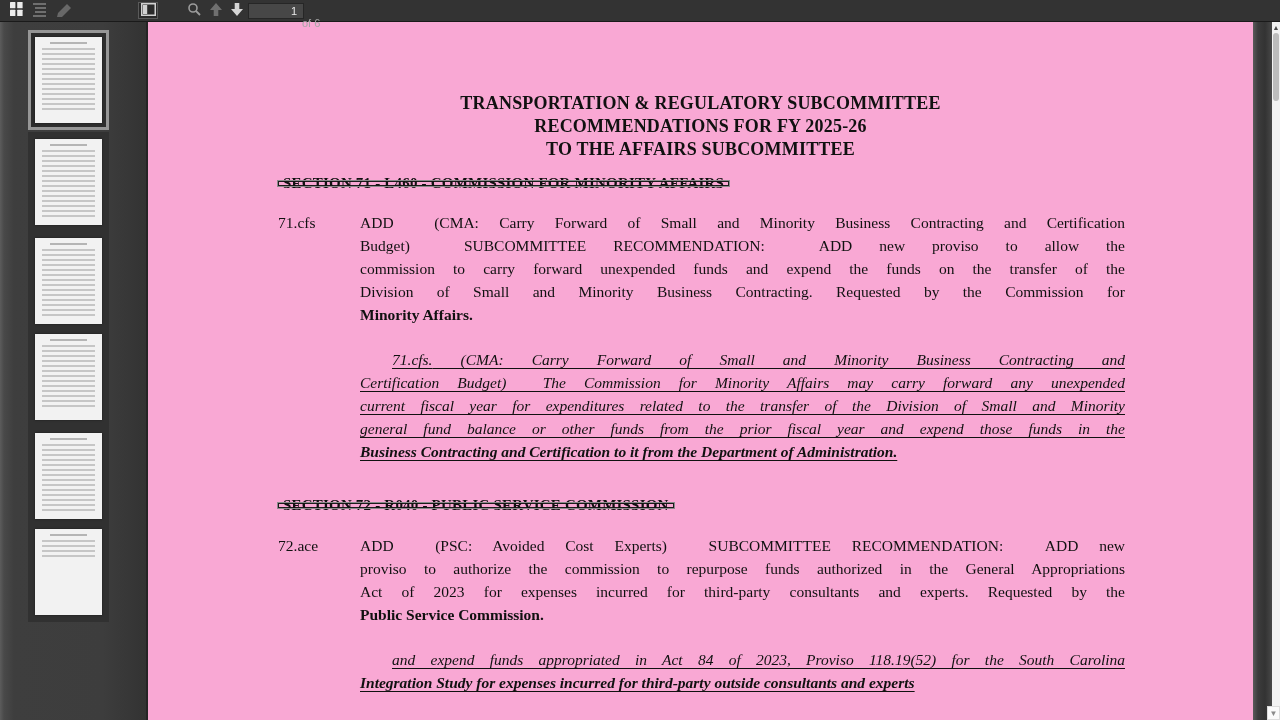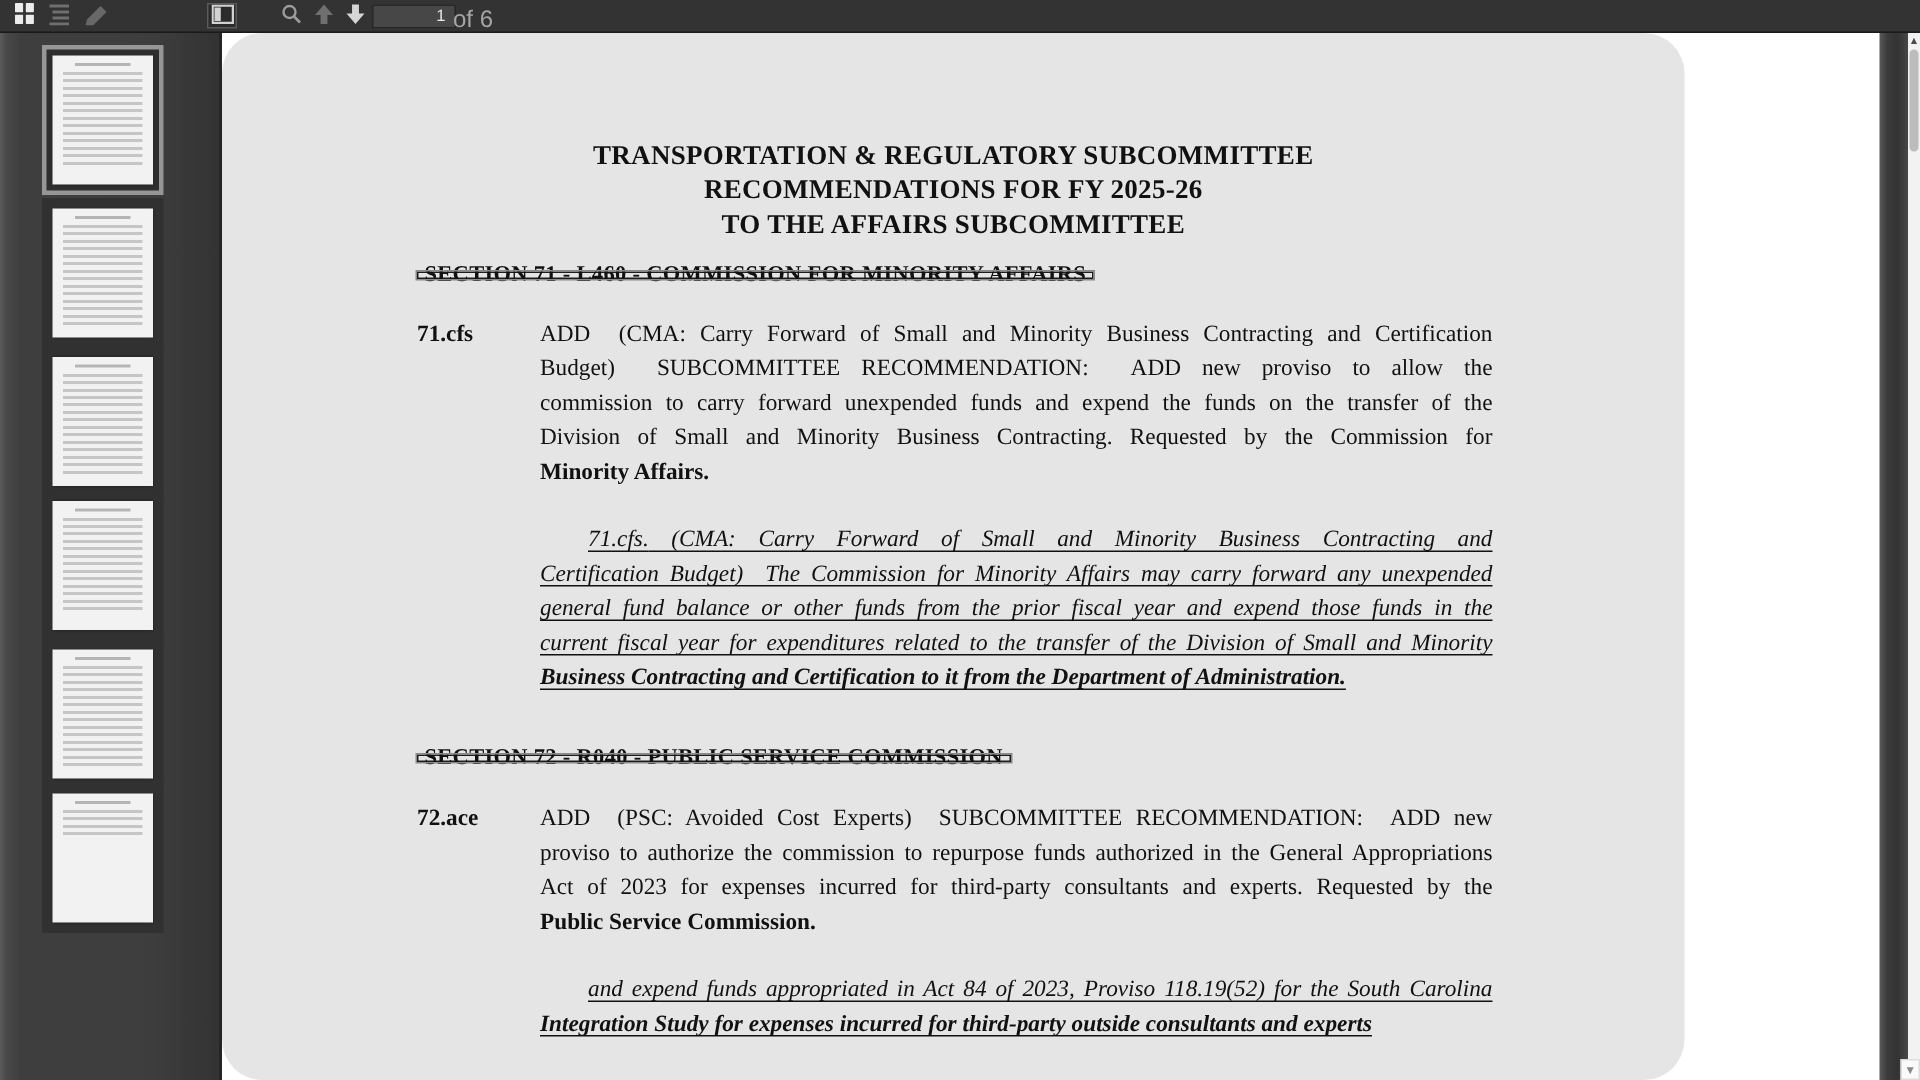--- a/index.html
+++ b/index.html
@@ -17,21 +17,21 @@
     background:transparent;padding:0;display:flex;align-items:center;justify-content:center;cursor:pointer;
   }
   .tb-btn.pressed{background:#2b2b2b;border-color:#5a5a5a;}
   .page-input{
     position:absolute;left:248px;top:3px;width:46px;height:14px;
     background:#474747;border:1px solid #262626;color:#e8e8e8;
     font-size:11px;text-align:right;padding:0 6px 0 2px;box-sizing:content-box;
     font-family:"Liberation Sans",sans-serif;
   }
   .page-count{
-    position:absolute;left:302px;top:5px;font-size:16px;color:#a5a5a5;
+    position:absolute;left:302px;top:17px;font-size:11px;color:#a5a5a5;
   }
   
   .sidebar{
     position:absolute;left:0;top:22px;width:148px;height:698px;box-sizing:border-box;
     background:linear-gradient(90deg,#5c5c5c 0px,#494949 4px,#3e3e3e 14px,#3d3d3d 70%,#333333 100%);
     border-right:2px solid #252525;z-index:20;
   }
   .thumb{
     position:absolute;left:28px;width:67px;height:86px;
     padding:4px;background:#313131;border:3px solid transparent;cursor:pointer;
@@ -54,34 +54,34 @@
     background:linear-gradient(90deg,#5a5a5a 0px,#3c3c3c 5px,#333333 12px,#474747 19px);
   }
   .scrollbar{
     position:absolute;top:22px;right:0;width:8px;height:698px;background:#f2f2f2;z-index:25;
   }
   .sb-up{position:absolute;top:1px;left:0;width:8px;height:9px;color:#4a4a4a;font-size:7px;line-height:9px;text-align:center;cursor:pointer;}
   .sb-thumb{position:absolute;top:11px;left:1px;width:6px;height:68px;background:#bcbcbc;border-radius:3px;cursor:pointer;}
   .sb-down{position:absolute;bottom:0;right:0;width:13px;height:14px;background:#fafafa;color:#8a8a8a;font-size:8px;line-height:14px;text-align:center;cursor:pointer;border:1px solid #dcdcdc;box-sizing:border-box;}
   
   .page{
-    position:absolute;left:148px;top:22px;width:975px;height:698px;background:#e5e5e5;
-    overflow:hidden;color:#111111;font-family:"Liberation Serif",serif;border-radius:27px;
+    position:absolute;left:148px;top:22px;width:1105px;height:698px;background:#f9a8d4;
+    overflow:hidden;color:#111111;font-family:"Liberation Serif",serif;
   }
   .doc-title{margin-top:70px;text-align:center;font-weight:bold;font-size:18px;line-height:23px;letter-spacing:.2px;}
   .content{margin-left:130px;margin-right:128px;}
   .sec-box{
     display:inline-block;margin-top:20px;border:1px solid #1c1c1c;outline:1px solid #8a8a8a;
     padding:1px 4px 2px 4px;font-weight:bold;font-size:15px;letter-spacing:.2px;
   }
   .sec-box-wrap{line-height:0;}
   .para{position:relative;padding-left:82px;font-size:15.5px;line-height:23px;}
   .para.m1{margin-top:25px;}
   .para.m2{margin-top:26px;}
-  .para-label{position:absolute;left:0;top:0;font-weight:bold;}
+  .para-label{position:absolute;left:0;top:0;font-weight:normal;}
   .jline{text-align:justify;text-align-last:justify;}
   .jline.last{text-align-last:auto;font-weight:bold;}
   .proviso{
     padding-left:82px;margin-top:22px;font-size:15.5px;line-height:23px;font-style:italic;
     text-decoration:underline;text-decoration-thickness:1px;text-underline-offset:3px;
   }
   .proviso .jline:first-child{text-indent:32px;}
   .b{font-weight:normal;}
   .sec72-wrap{margin-top:20px;}
 </style>
@@ -203,22 +203,22 @@
       <div class="jline"><span class="b">ADD</span><span> &nbsp;(CMA: Carry Forward of Small and Minority Business Contracting and Certification</span></div>
       <div class="jline"><span>Budget) &nbsp;</span><span class="b">SUBCOMMITTEE RECOMMENDATION:</span><span> &nbsp;ADD new proviso to allow the</span></div>
       <div class="jline">commission to carry forward unexpended funds and expend the funds on the transfer of the</div>
       <div class="jline">Division of Small and Minority Business Contracting. Requested by the Commission for</div>
       <div class="jline last">Minority Affairs.</div>
     </div>
 
     <div class="proviso">
       <div class="jline"><span class="b">71.cfs.</span><span> (CMA: Carry Forward of Small and Minority Business Contracting and</span></div>
       <div class="jline">Certification Budget) &nbsp;The Commission for Minority Affairs may carry forward any unexpended</div>
+      <div class="jline">current fiscal year for expenditures related to the transfer of the Division of Small and Minority</div>
       <div class="jline">general fund balance or other funds from the prior fiscal year and expend those funds in the</div>
-      <div class="jline">current fiscal year for expenditures related to the transfer of the Division of Small and Minority</div>
       <div class="jline last">Business Contracting and Certification to it from the Department of Administration.</div>
     </div>
 
     <div class="sec-box-wrap sec72-wrap"><div class="sec-box">SECTION 72 - R040 - PUBLIC SERVICE COMMISSION</div></div>
 
     <div class="para m2">
       <span class="para-label">72.ace</span>
       <div class="jline"><span class="b">ADD</span><span> &nbsp;(PSC: Avoided Cost Experts) &nbsp;</span><span class="b">SUBCOMMITTEE RECOMMENDATION:</span><span> &nbsp;ADD new</span></div>
       <div class="jline">proviso to authorize the commission to repurpose funds authorized in the General Appropriations</div>
       <div class="jline">Act of 2023 for expenses incurred for third-party consultants and experts. Requested by the</div>

